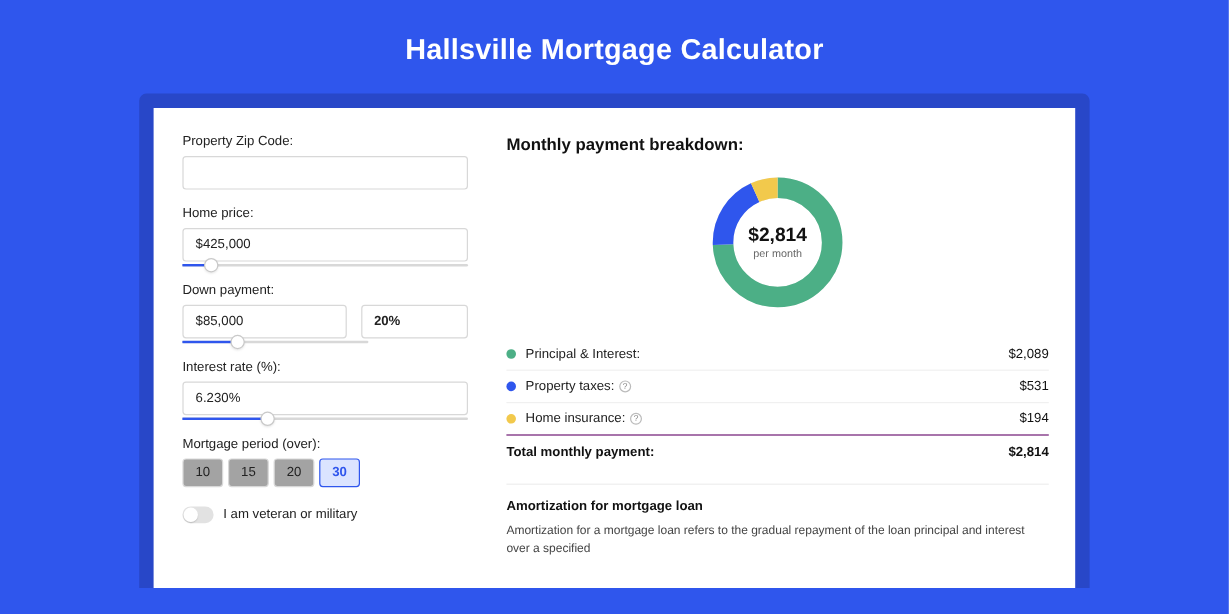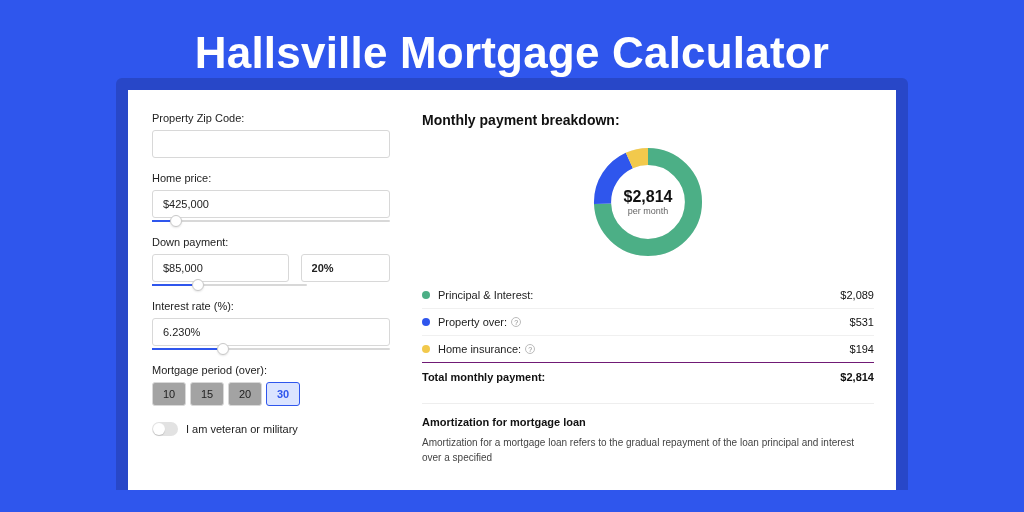--- a/index.html
+++ b/index.html
@@ -12,23 +12,24 @@
   }
   .page {
     width: 1024px;
     height: 512px;
     display: flex;
     flex-direction: column;
     align-items: center;
   }
   .title {
     color: #fff;
-    font-size: 44px;
+    font-size: 24px;
     font-weight: 700;
     margin-top: 28px;
+    margin-bottom: 22px;
     letter-spacing: 0.2px;
   }
   .card-wrap {
     width: 792px;
     background: #2847c8;
     border-radius: 6px 6px 0 0;
     padding: 12px 12px 0 12px;
   }
   .card {
     width: 100%;
@@ -288,21 +289,21 @@
             <div class="legend-row">
               <span class="dot" style="background: rgb(76, 175, 134);"></span>
               <span class="legend-label">
                 <span>Principal &amp; Interest:</span>
               </span>
               <span class="legend-val">$2,089</span>
             </div>
             <div class="legend-row">
               <span class="dot" style="background: rgb(47, 86, 237);"></span>
               <span class="legend-label">
-                <span>Property over:</span>
+                <span>Property taxes:</span>
                 <span class="help">?</span>
               </span>
               <span class="legend-val">$531</span>
             </div>
             <div class="legend-row">
               <span class="dot" style="background: rgb(242, 201, 76);"></span>
               <span class="legend-label">
                 <span>Home insurance:</span>
                 <span class="help">?</span>
               </span>

